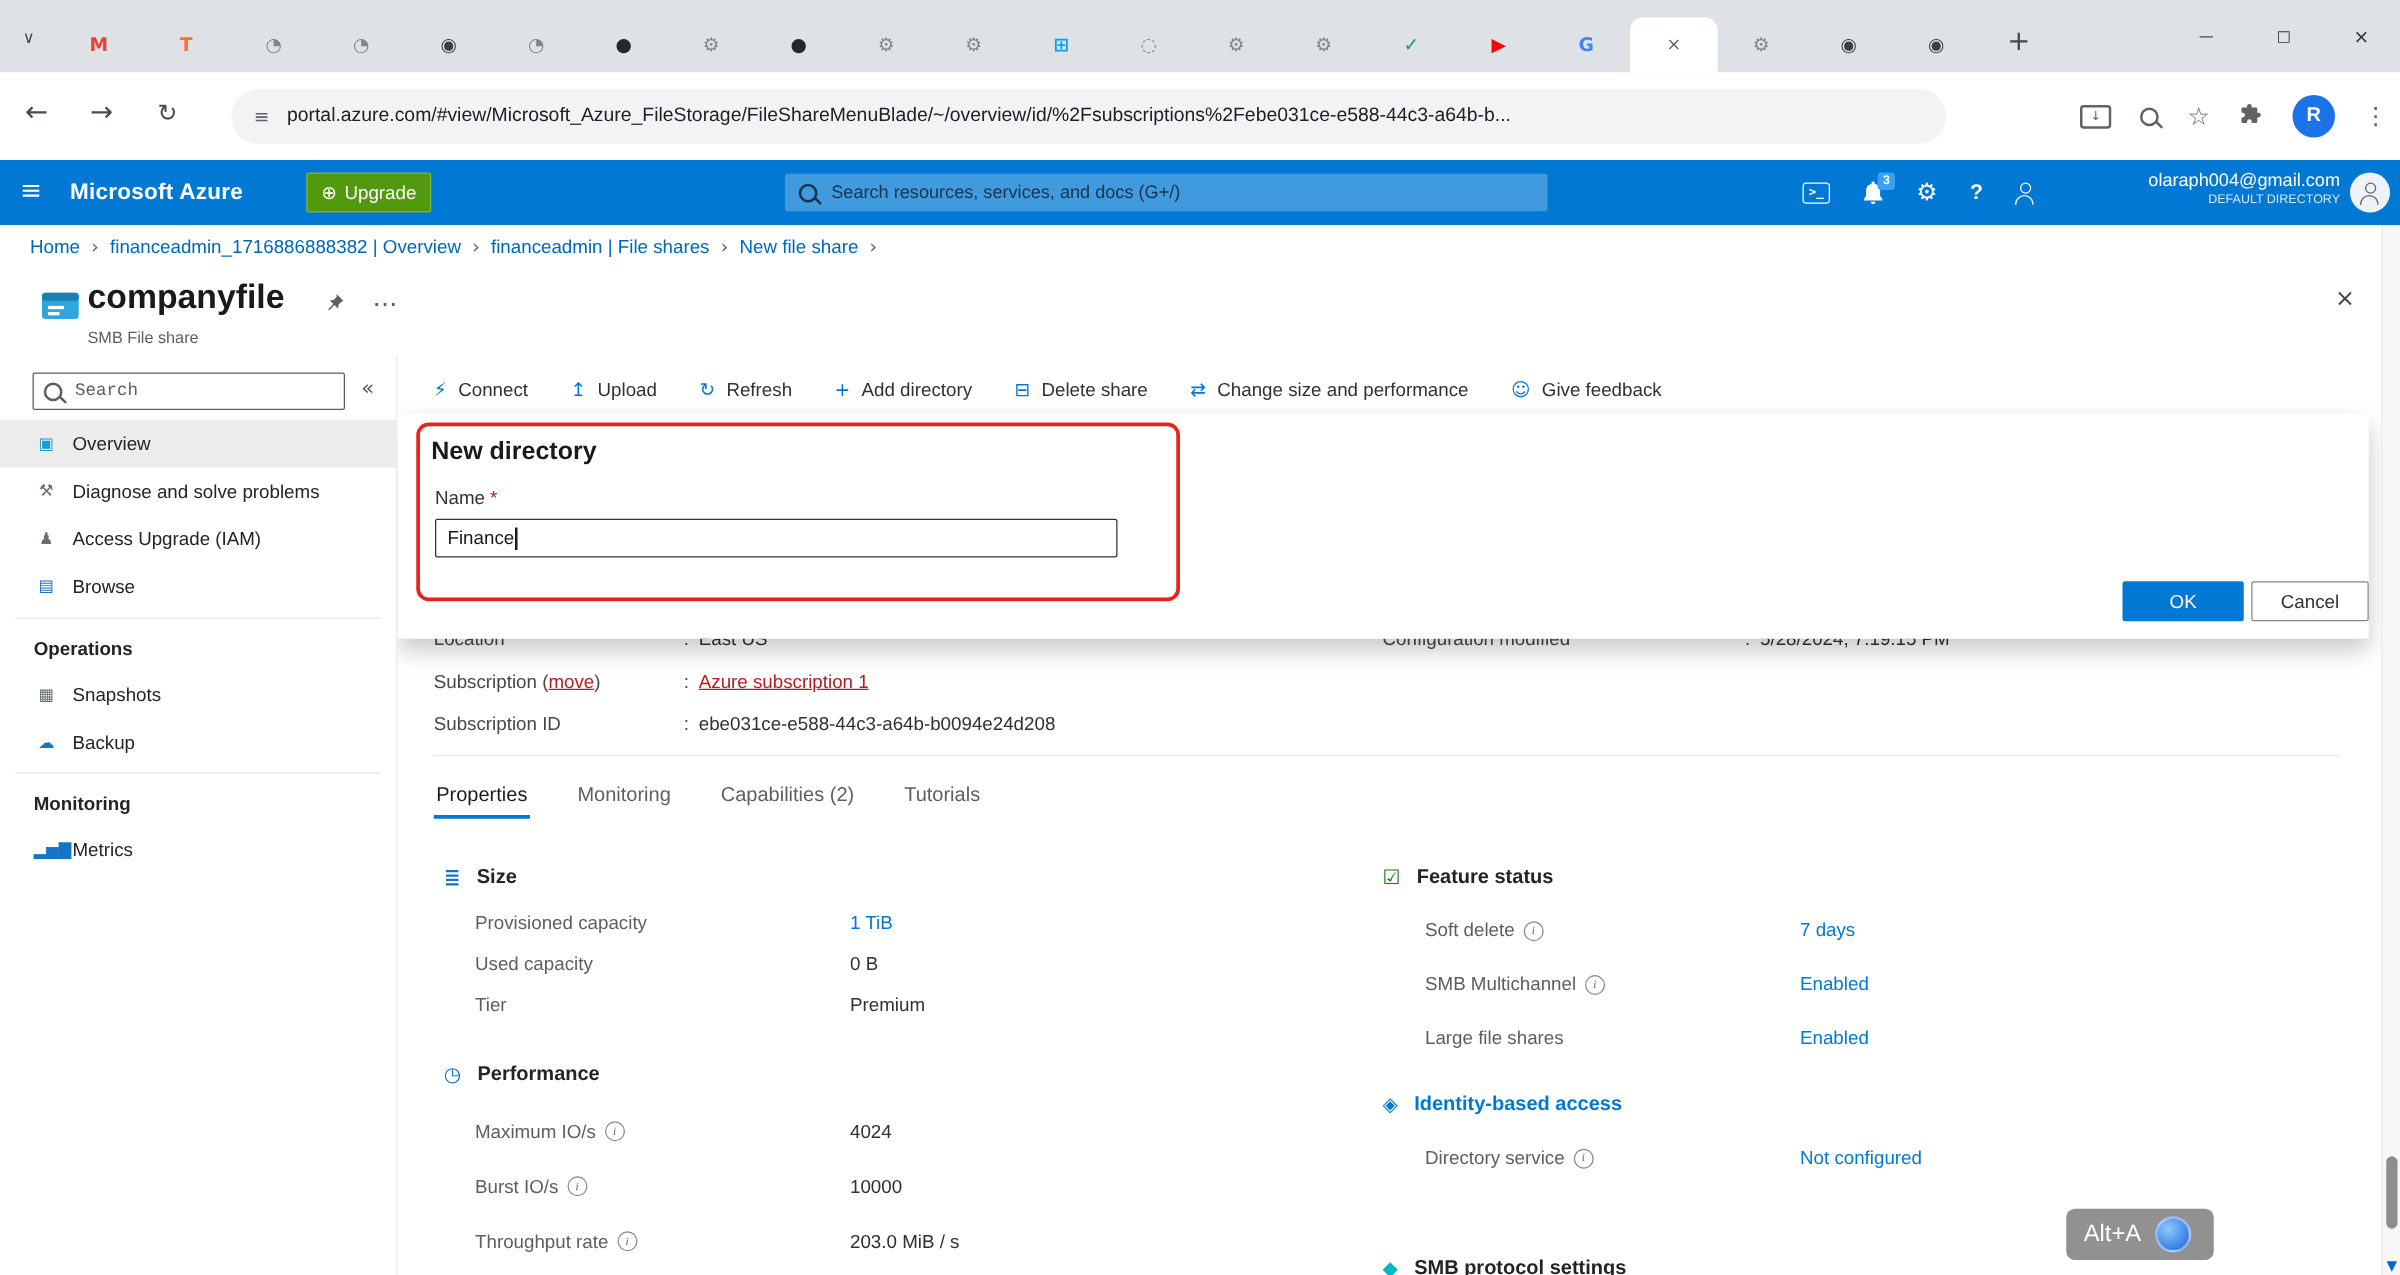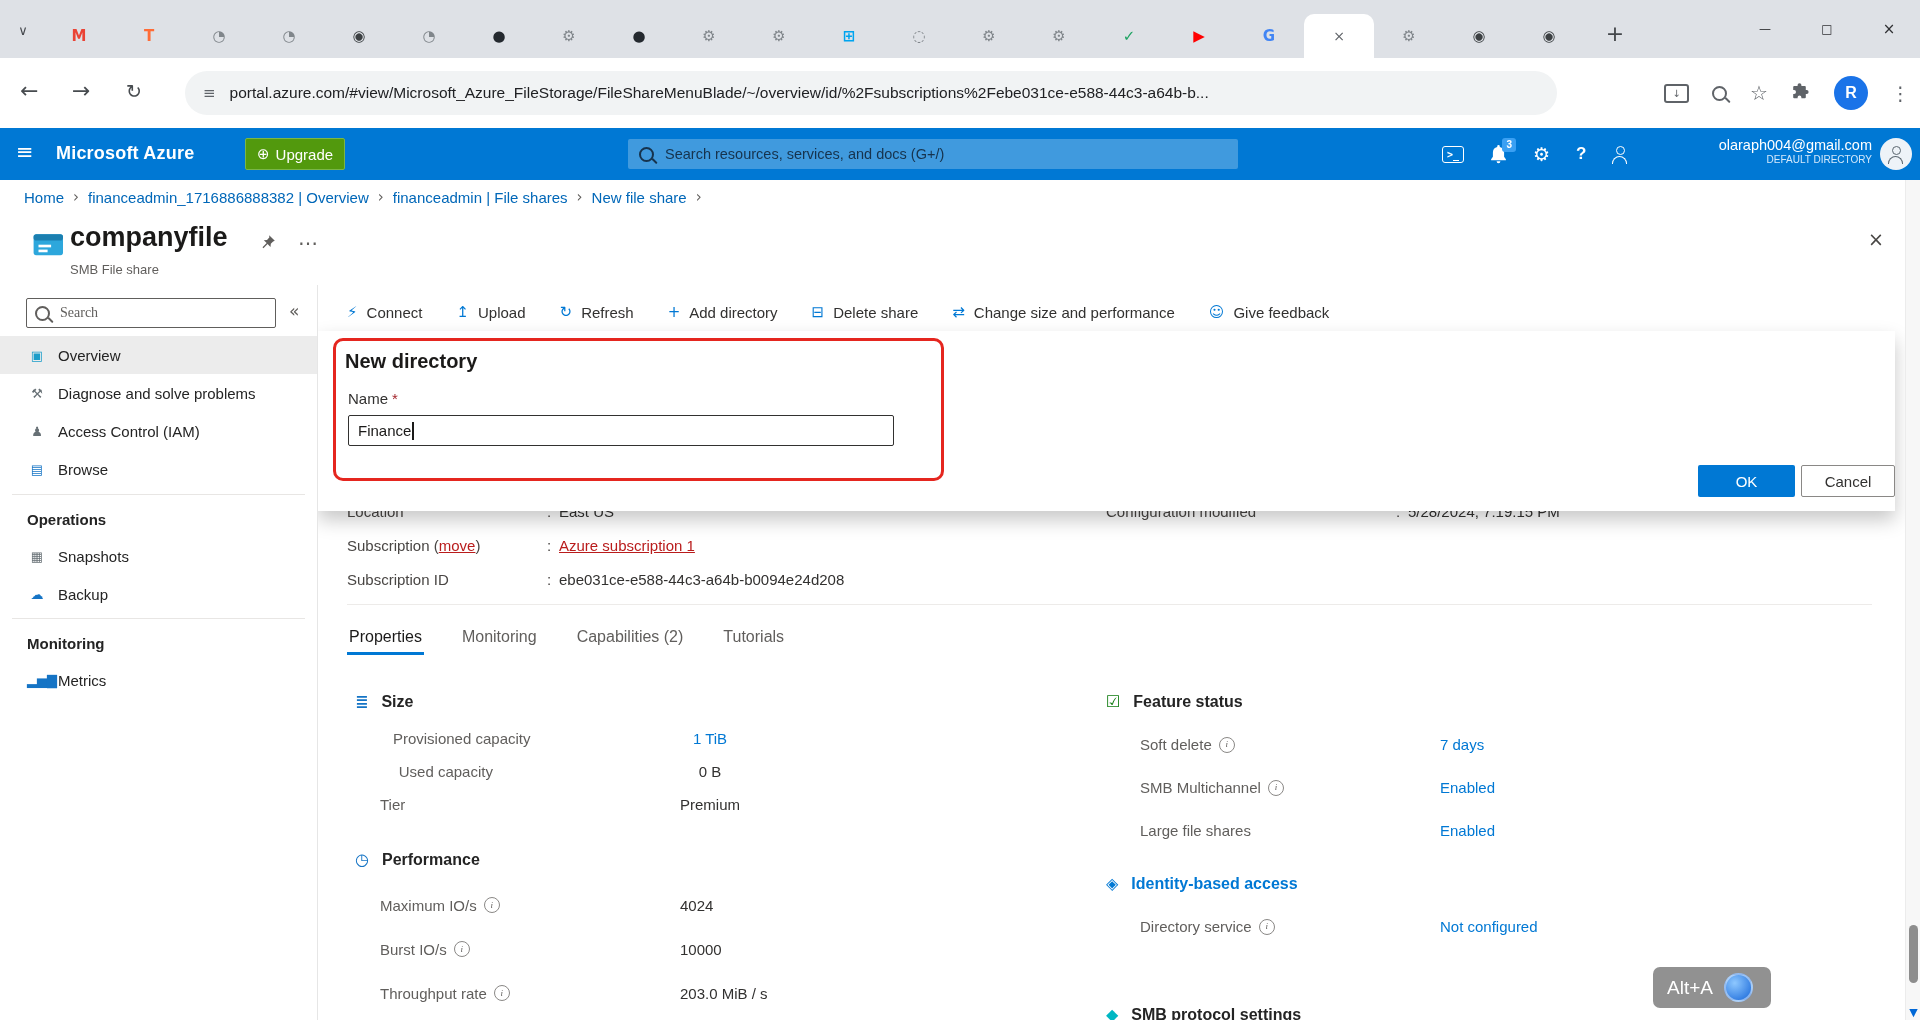--- a/index.html
+++ b/index.html
@@ -70,21 +70,21 @@
   .ph-icon{position:absolute;left:32px;top:10px;}
   .ph-title{position:absolute;left:70px;top:2px;font-size:27px;font-weight:600;color:#1b1a19;}
   .ph-pin{position:absolute;left:260px;top:14px;cursor:pointer;}
   .ph-ellipsis{position:absolute;left:298px;top:6px;font-size:20px;color:#605e5c;cursor:pointer;}
   .ph-sub{position:absolute;left:70px;top:42px;font-size:13px;color:#605e5c;}
   .ph-close{position:absolute;left:1868px;top:8px;font-size:19px;color:#484644;cursor:pointer;}
 
   
   .sidebar{position:absolute;left:0;top:285px;width:318px;height:735px;background:#fff;border-right:1px solid #e6e6e6;box-sizing:border-box;}
   .side-search{position:absolute;left:26px;top:13px;width:250px;height:30px;border:1px solid #605e5c;border-radius:2px;display:flex;align-items:center;gap:8px;padding:0 8px;box-sizing:border-box;color:#605e5c;}
-  .side-search input{border:none;outline:none;width:100%;font-size:14px;color:#c2410c;font-family:Liberation Serif, serif;background:transparent;}
+  .side-search input{border:none;outline:none;width:100%;font-size:14px;color:#c2410c;font-family:Liberation Mono, monospace;background:transparent;}
   .side-search input::placeholder{color:#605e5c;opacity:1;}
   .side-collapse{position:absolute;left:289px;top:16px;font-size:17px;color:#605e5c;cursor:pointer;}
   .side-group{position:absolute;left:0;width:317px;}
   .sg1{top:51px;} .sg2{top:252px;} .sg3{top:376px;}
   .side-item{height:38px;display:flex;align-items:center;gap:11px;padding-left:27px;font-size:15px;color:#242424;cursor:pointer;}
   .side-item[data-selected="true"]{background:#ececec;}
   .side-ico{width:20px;text-align:center;font-size:13px;line-height:1;}
   .side-divider{position:absolute;left:12px;right:12px;height:1px;background:#e8e6e4;}
   .sd1{top:209px;} .sd2{top:333px;}
   .side-sec{position:absolute;left:27px;height:36px;display:flex;align-items:center;font-size:15px;font-weight:700;color:#242424;}
@@ -119,21 +119,21 @@
   .sh-perf{left:37px;top:562px;}
   .sh-feature{left:788px;top:404px;}
   .sh-identity{left:788px;top:586px;color:#0078d4;cursor:pointer;}
   .sh-smb{left:788px;top:717px;}
 
   .rows{position:absolute;}
   .rows-size{left:62px;top:437px;}
   .rows-perf{left:62px;top:598px;}
   .rows-feature{left:822px;top:438px;}
   .rows-identity{left:822px;top:622px;}
-  .rows-size .prow{height:33px;justify-content:center;}
+  .rows-size .prow{height:33px;}
   .rows-perf .prow{height:44px;}
   .rows-feature .prow{height:43px;}
   .rows-identity .prow{height:39px;}
   .prow{display:flex;align-items:center;font-size:15px;}
   .plabel{width:300px;flex:none;color:#605e5c;display:flex;align-items:center;gap:7px;}
   .pval{color:#323130;}
   .prow[data-link="true"] .pval{color:#0078d4;cursor:pointer;}
   .info{display:none;width:14px;height:14px;border:1px solid #8a8886;border-radius:50%;font-size:9px;color:#605e5c;align-items:center;justify-content:center;line-height:1;font-style:italic;font-family:"Liberation Serif",serif;cursor:pointer;}
   .prow[data-info="true"] .info{display:inline-flex;}
 
@@ -399,21 +399,21 @@
           <span>Overview</span>
         </div>
 
         <div class="side-item">
           <span class="side-ico g" style="color: rgb(103, 112, 117);">⚒</span>
           <span>Diagnose and solve problems</span>
         </div>
 
         <div class="side-item">
           <span class="side-ico g" style="color: rgb(103, 112, 117);">♟</span>
-          <span>Access Control (IAM)</span>
+          <span>Access Upgrade (IAM)</span>
         </div>
 
         <div class="side-item">
           <span class="side-ico g" style="color: rgb(21, 116, 197);">▤</span>
           <span>Browse</span>
         </div>
       </div>
 
     <div class="side-divider sd1"></div>
     <div class="side-sec ss1">Operations</div>

